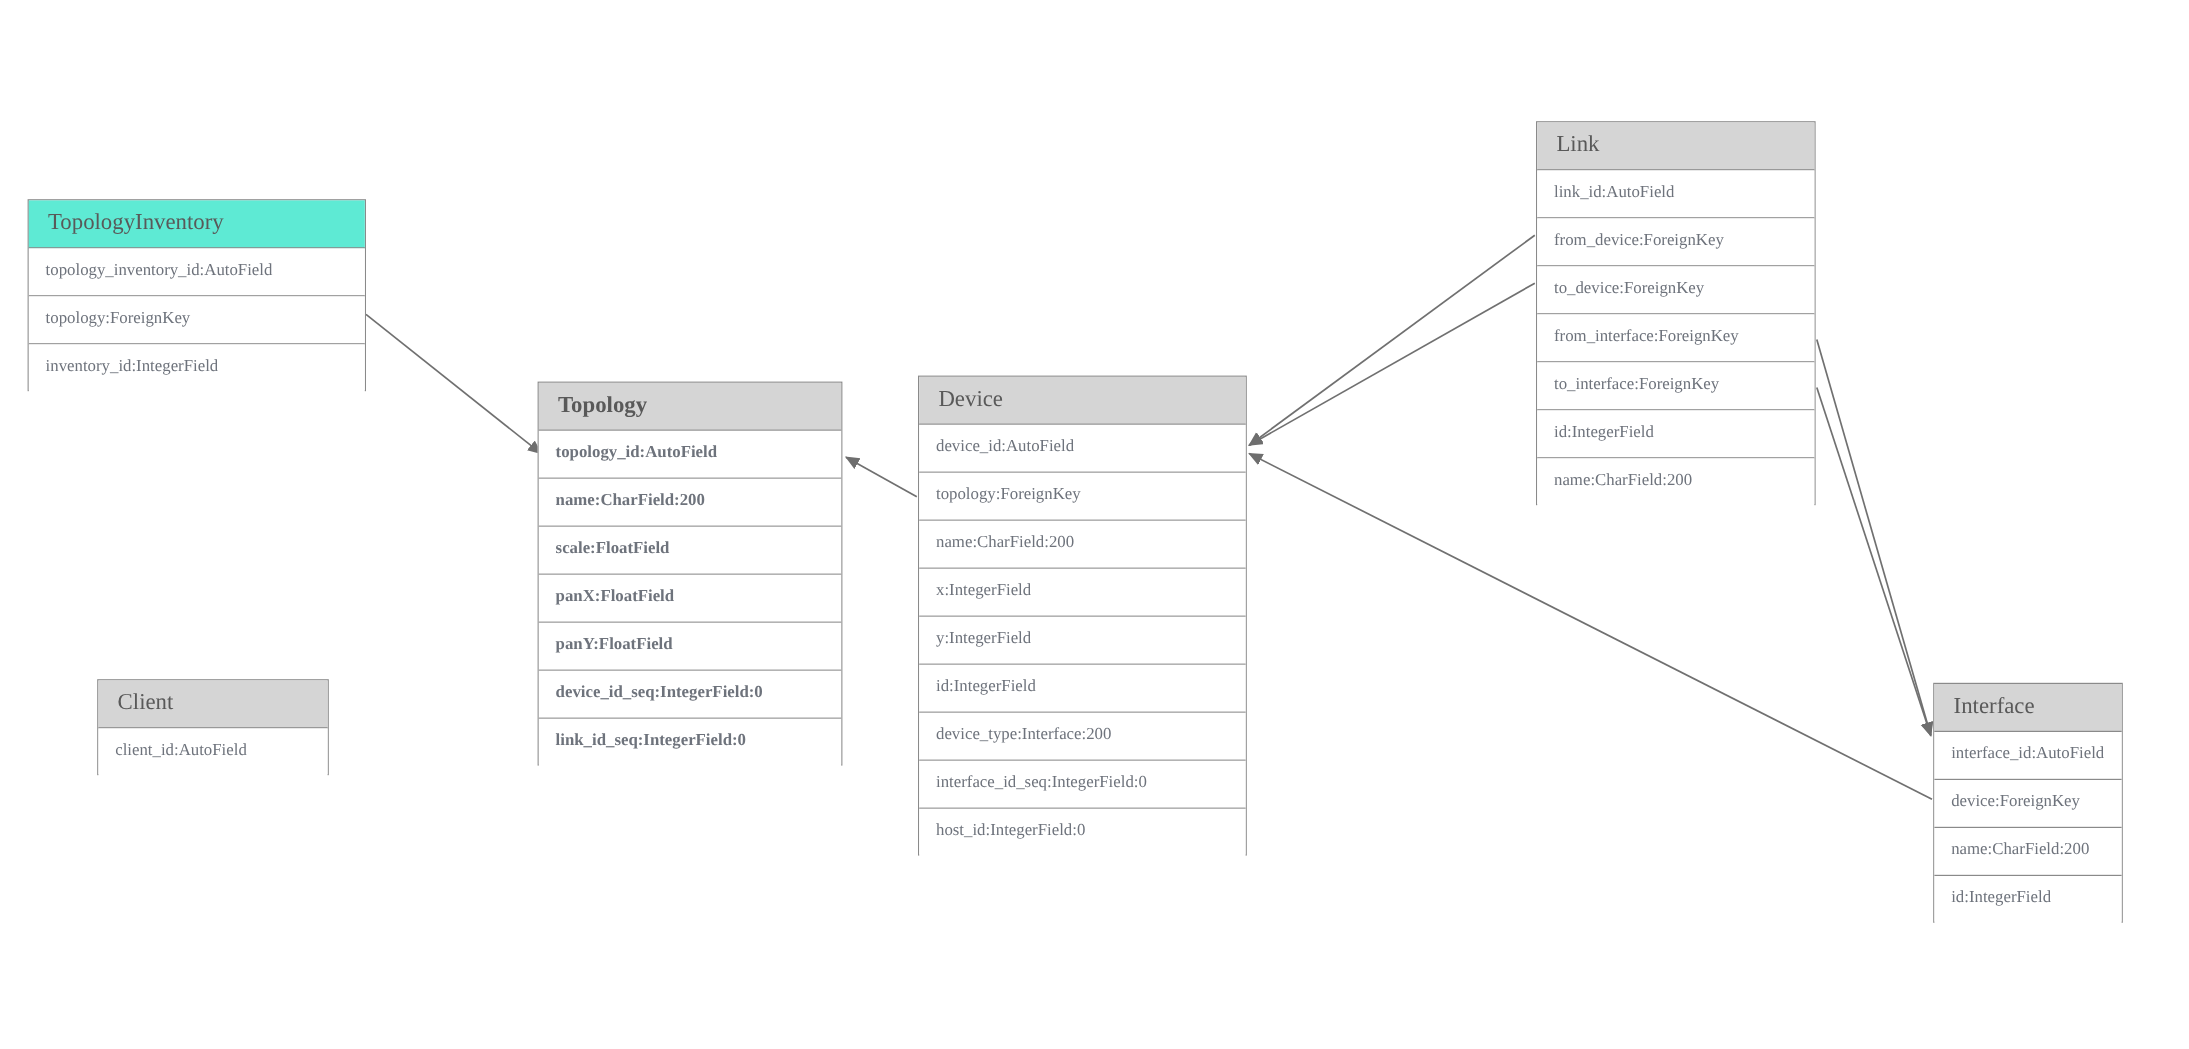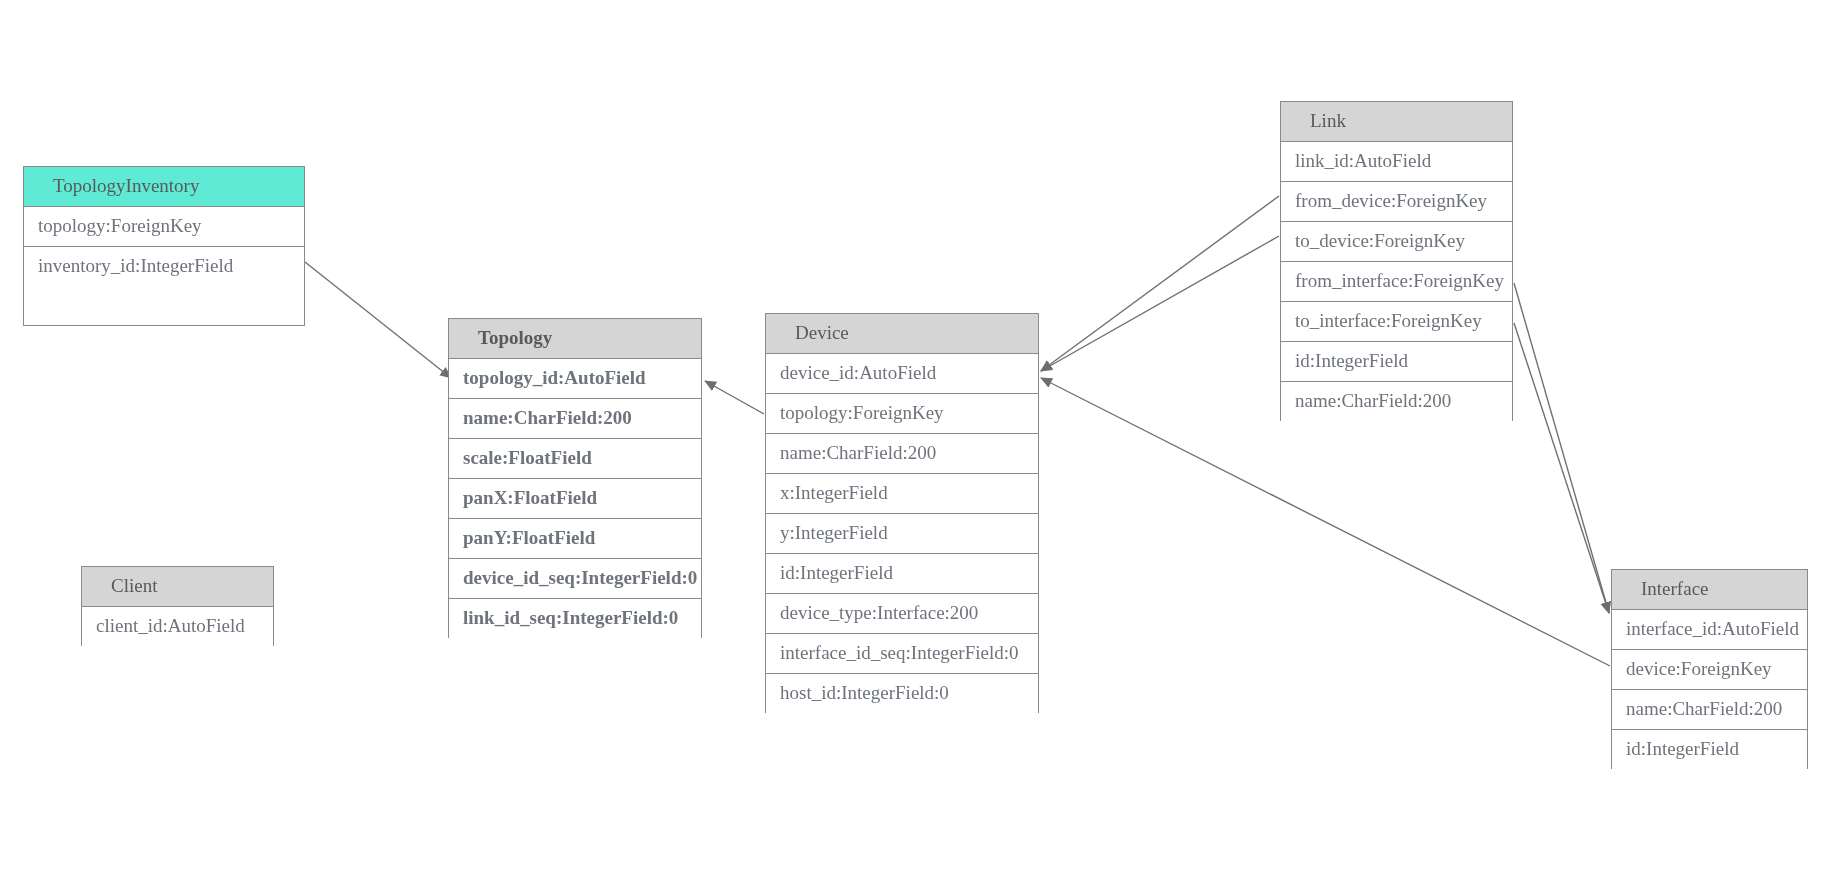--- a/index.html
+++ b/index.html
@@ -37,31 +37,31 @@
     z-index: 2;
   }
   .entity-header {
     box-sizing: border-box;
     background: #d5d5d5;
     border-bottom: 1.5px solid #8a8a8a;
     color: #595959;
     font-size: 19px;
     line-height: 38.5px;
     height: 40px;
-    padding: 0 0 0 29px;
+    padding: 0 0 0 16px;
     white-space: nowrap;
     overflow: hidden;
   }
   .entity-field {
     box-sizing: border-box;
     height: 40px;
     line-height: 38px;
     padding: 0 0 0 14px;
     color: #6e737c;
-    font-size: 19px;
+    font-size: 14px;
     border-bottom: 1.5px solid #8a8a8a;
     white-space: nowrap;
     overflow: hidden;
     background: #ffffff;
   }
   .entity-field:last-child {
     border-bottom: none;
   }
 </style>
 </head>
@@ -82,20 +82,21 @@
         <line x1="1279" y1="236" x2="1041" y2="371" stroke="#707070" stroke-width="1.4" marker-end="url(#arrowhead)"></line>
         <line x1="1610" y1="666" x2="1041" y2="378" stroke="#707070" stroke-width="1.4" marker-end="url(#arrowhead)"></line>
         <line x1="1514" y1="283" x2="1609" y2="613" stroke="#707070" stroke-width="1.4" marker-end="url(#arrowhead)"></line>
         <line x1="1514" y1="323" x2="1609" y2="613" stroke="#707070" stroke-width="1.4" marker-end="url(#arrowhead)"></line>
       </g>
   </svg>
 
   <div id="entities">
       <div class="entity" style="left: 23px; top: 166px; width: 282px; height: 160px; border-color: rgb(138, 138, 138);">
         <div class="entity-header" style="background: #5eead4; color: rgb(89, 89, 89); border-bottom-color: rgb(138, 138, 138);">TopologyInventory</div>
+        <div class="entity-field" style="color: rgb(110, 115, 124); border-bottom-color: rgb(138, 138, 138);">topology_inventory_id:AutoField</div>
         <div class="entity-field" style="color: rgb(110, 115, 124); border-bottom-color: rgb(138, 138, 138);">topology:ForeignKey</div>
         <div class="entity-field" style="color: rgb(110, 115, 124); border-bottom-color: rgb(138, 138, 138);">inventory_id:IntegerField</div>
       </div>
       <div class="entity" style="left: 81px; top: 518px; width: 193px; height: 80px; border-color: rgb(138, 138, 138); margin-top: 48px;">
         <div class="entity-header" style="background: rgb(213, 213, 213); color: rgb(89, 89, 89); border-bottom-color: rgb(138, 138, 138);">Client</div>
         <div class="entity-field" style="color: rgb(110, 115, 124); border-bottom-color: rgb(138, 138, 138);">client_id:AutoField</div>
       </div>
       <div class="entity" style="left: 448px; top: 318px; width: 254px; height: 320px; border-color: rgb(138, 138, 138); font-weight: bold;">
         <div class="entity-header" style="background: rgb(213, 213, 213); color: rgb(89, 89, 89); border-bottom-color: rgb(138, 138, 138);">Topology</div>
         <div class="entity-field" style="color: rgb(110, 115, 124); border-bottom-color: rgb(138, 138, 138);">topology_id:AutoField</div>
@@ -121,21 +122,21 @@
       <div class="entity" style="left: 1280px; top: 101px; width: 233px; height: 320px; border-color: rgb(138, 138, 138);">
         <div class="entity-header" style="background: rgb(213, 213, 213); color: rgb(89, 89, 89); border-bottom-color: rgb(138, 138, 138);">Link</div>
         <div class="entity-field" style="color: rgb(110, 115, 124); border-bottom-color: rgb(138, 138, 138);">link_id:AutoField</div>
         <div class="entity-field" style="color: rgb(110, 115, 124); border-bottom-color: rgb(138, 138, 138);">from_device:ForeignKey</div>
         <div class="entity-field" style="color: rgb(110, 115, 124); border-bottom-color: rgb(138, 138, 138);">to_device:ForeignKey</div>
         <div class="entity-field" style="color: rgb(110, 115, 124); border-bottom-color: rgb(138, 138, 138);">from_interface:ForeignKey</div>
         <div class="entity-field" style="color: rgb(110, 115, 124); border-bottom-color: rgb(138, 138, 138);">to_interface:ForeignKey</div>
         <div class="entity-field" style="color: rgb(110, 115, 124); border-bottom-color: rgb(138, 138, 138);">id:IntegerField</div>
         <div class="entity-field" style="color: rgb(110, 115, 124); border-bottom-color: rgb(138, 138, 138);">name:CharField:200</div>
       </div>
-      <div class="entity" style="left: 1611px; top: 569px; width: 197px; height: 200px; border-color: rgb(138, 138, 138);">
+      <div class="entity" style="left: 1611px; top: 569px; width: 158px; height: 200px; border-color: rgb(138, 138, 138);">
         <div class="entity-header" style="background: rgb(213, 213, 213); color: rgb(89, 89, 89); border-bottom-color: rgb(138, 138, 138);">Interface</div>
         <div class="entity-field" style="color: rgb(110, 115, 124); border-bottom-color: rgb(138, 138, 138);">interface_id:AutoField</div>
         <div class="entity-field" style="color: rgb(110, 115, 124); border-bottom-color: rgb(138, 138, 138);">device:ForeignKey</div>
         <div class="entity-field" style="color: rgb(110, 115, 124); border-bottom-color: rgb(138, 138, 138);">name:CharField:200</div>
         <div class="entity-field" style="color: rgb(110, 115, 124); border-bottom-color: rgb(138, 138, 138);">id:IntegerField</div>
       </div>
     </div>
 
 </div>
 

